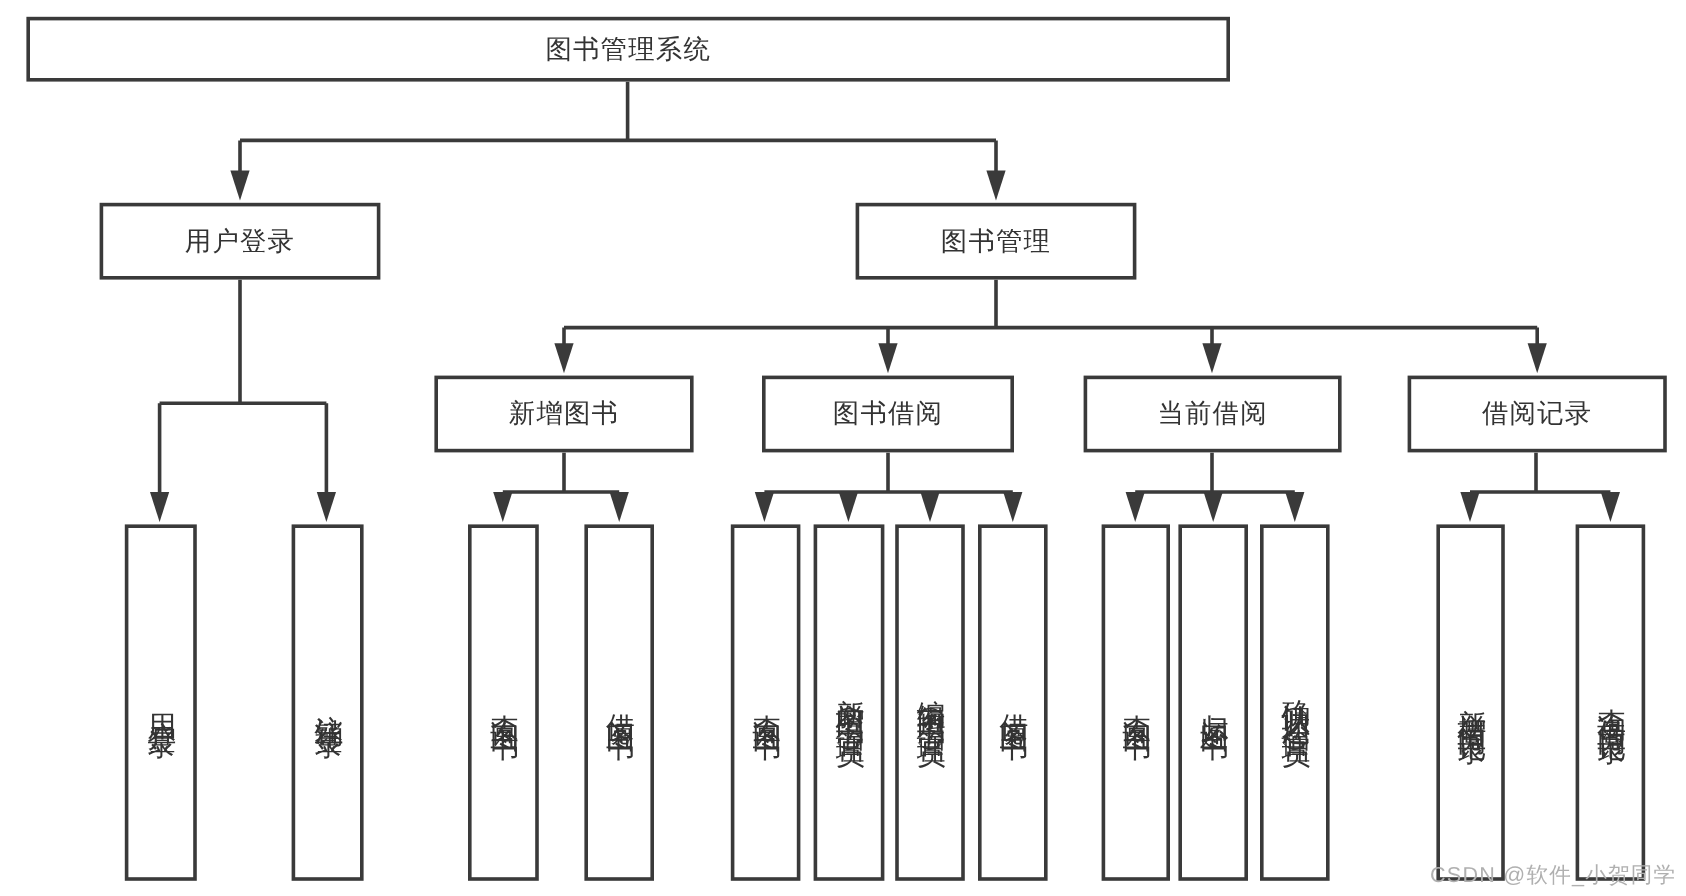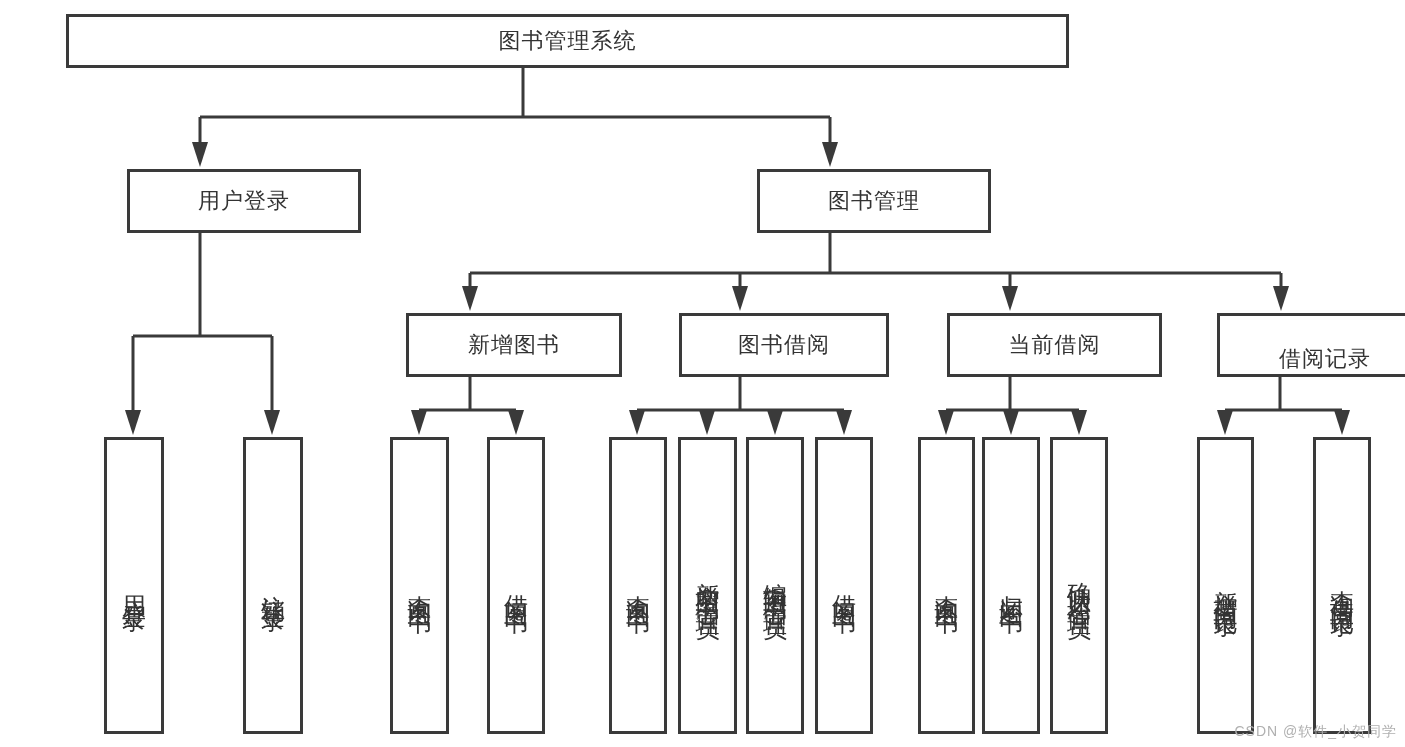--- a/index.html
+++ b/index.html
@@ -12,39 +12,39 @@
 
   .node {
     position: absolute;
     background: #ffffff;
     border: 3px solid #3a3a3a;
     display: flex;
     align-items: center;
     justify-content: center;
     color: #333333;
   }
-  .node.h { font-size: 22px; letter-spacing: 1px; margin-left: 44px; }
+  .node.h { font-size: 22px; letter-spacing: 1px; }
   .node.v {
     top: 437px;
     height: 297px;
   }
   .node.v .v-label {
     writing-mode: vertical-rl;
     text-orientation: mixed;
     font-size: 24px;
     letter-spacing: 5px;
     line-height: 1;
     color: #333333;
   }
 
   .watermark {
     position: absolute;
     right: 8px;
     bottom: 6px;
-    font-size: 14px;
+    font-size: 18px;
     color: #b0b0b0;
     letter-spacing: 1px;
     z-index: 5;
     white-space: nowrap;
   }
 </style>
 </head>
 <body>
 
 <div class="canvas">
@@ -102,21 +102,21 @@
 
   <div class="node h" style="left:362px; top:313px; width:216px; height:64px;">
     <span>新增图书</span>
   </div>
   <div class="node h" style="left:635px; top:313px; width:210px; height:64px;">
     <span>图书借阅</span>
   </div>
   <div class="node h" style="left:903px; top:313px; width:215px; height:64px;">
     <span>当前借阅</span>
   </div>
-  <div class="node h" style="left:1173px; top:313px; width:216px; height:64px;align-items:flex-end;">
+  <div class="node h" style="left:1173px; top:313px; width:216px; height:64px;">
     <span>借阅记录</span>
   </div>
 
   <div class="node v" style="left:104px; width:60px;">
     <span class="v-label">用户登录</span>
   </div>
   <div class="node v" style="left:243px; width:60px;">
     <span class="v-label">注销登录</span>
   </div>
 

